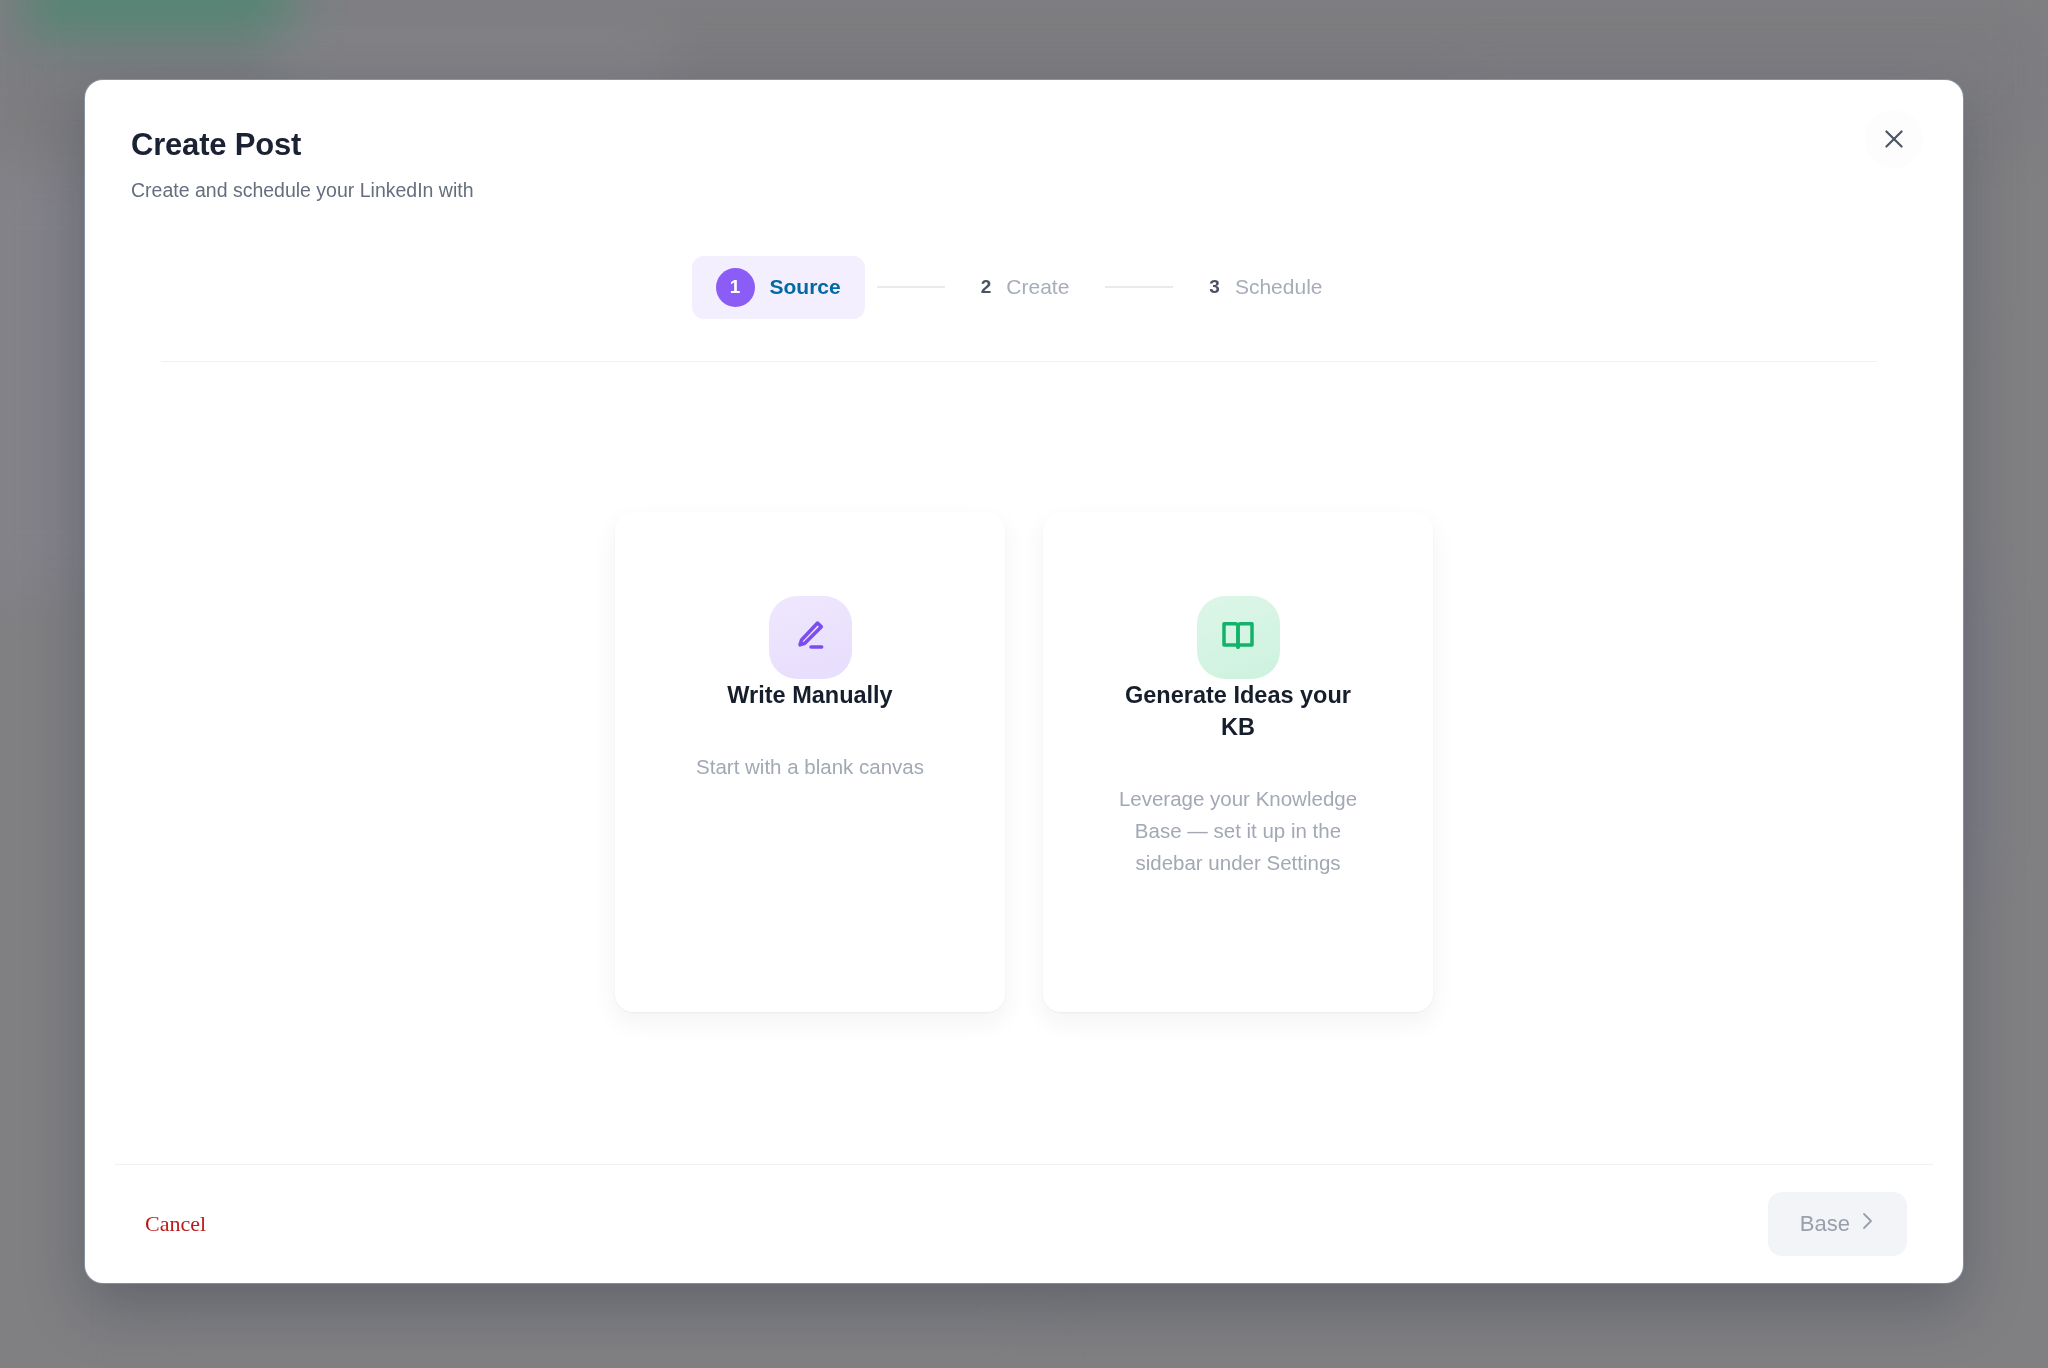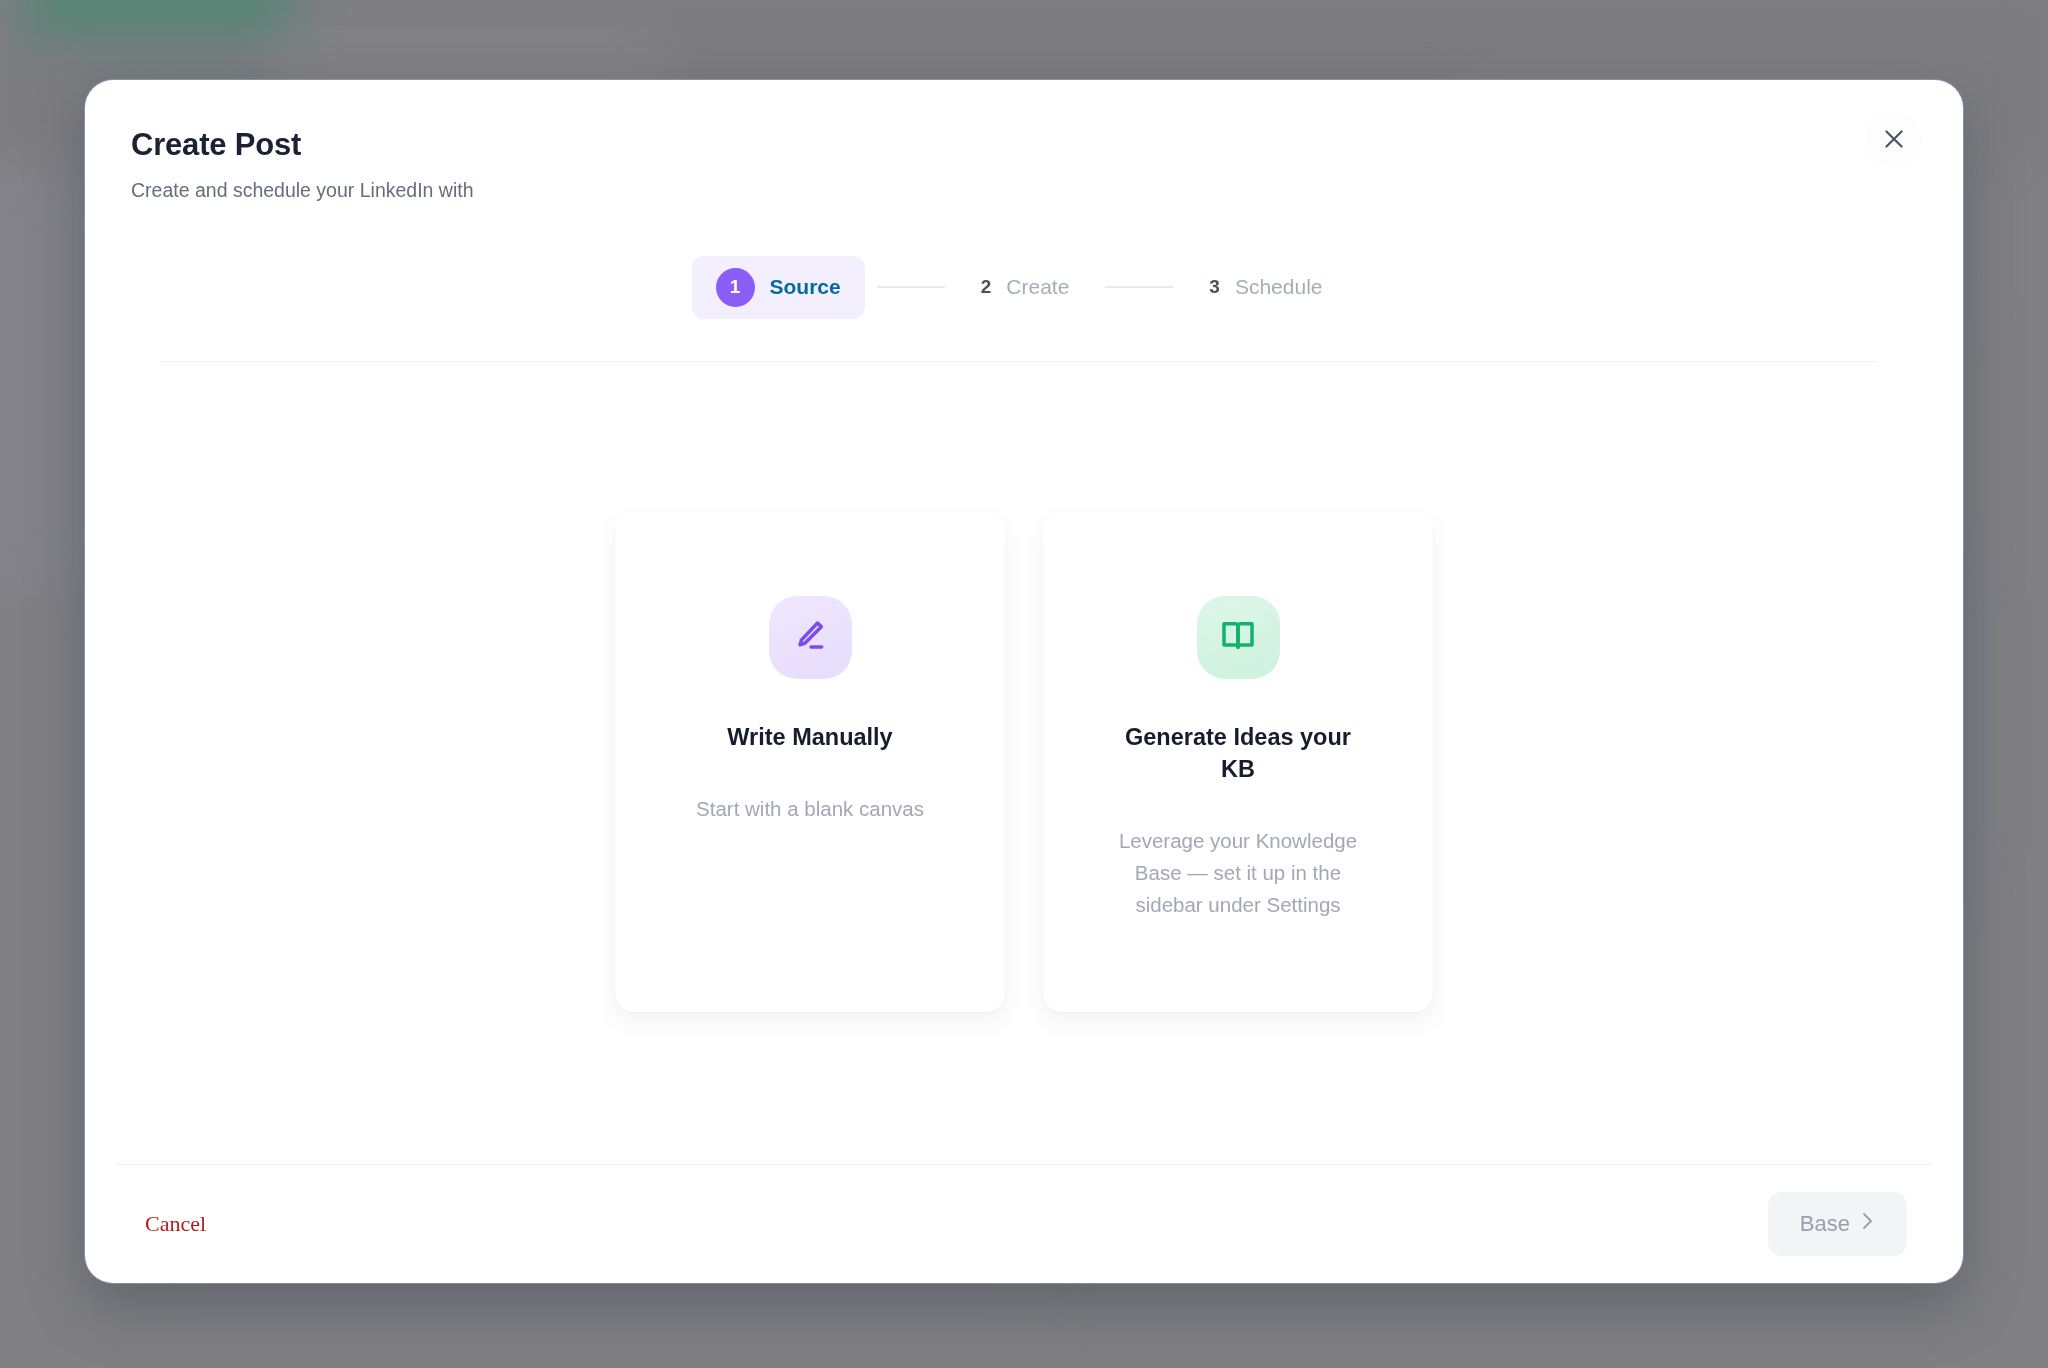--- a/index.html
+++ b/index.html
@@ -67,21 +67,21 @@
   }
 
   
   #modal {
     position: absolute;
     left: 85px;
     top: 80px;
     width: 1878px;
     height: 1203px;
     background: #ffffff;
-    border-radius: 28px;
+    border-radius: 18px;
     box-shadow: 0 0 0 1px rgba(148,170,200,.55),
                 0 24px 60px rgba(20,28,48,.28);
     display: flex;
     flex-direction: column;
   }
 
   
   .modal-header {
     position: relative;
     padding: 46px 56px 0 46px;
@@ -204,21 +204,20 @@
     display: flex;
     align-items: center;
     justify-content: center;
     flex: 0 0 auto;
   }
   .icon-tile.purple { background: linear-gradient(160deg,#efe7fe,#e7ddfd); }
   .icon-tile.blue   { background: linear-gradient(160deg,#e1edfd,#d8e8fc); }
   .icon-tile.green  { background: linear-gradient(160deg,#ddf6e8,#cdf2de); }
 
   .card-title {
-    margin-top: 42px;
     font-size: 23.5px;
     font-weight: bold;
     color: #161d2b;
     line-height: 1.38;
     max-width: 250px;
   }
   .card-desc {
     margin-top: 40px;
     font-size: 20.5px;
     color: #a2a8b4;

